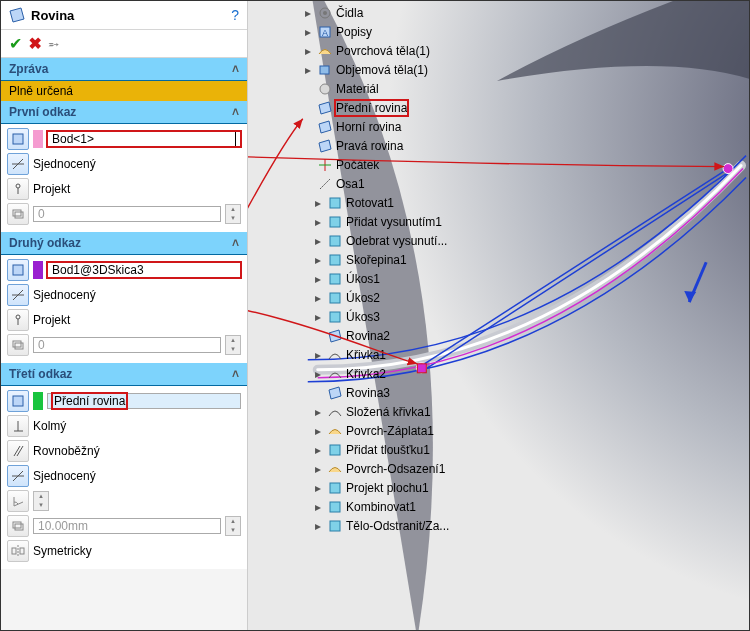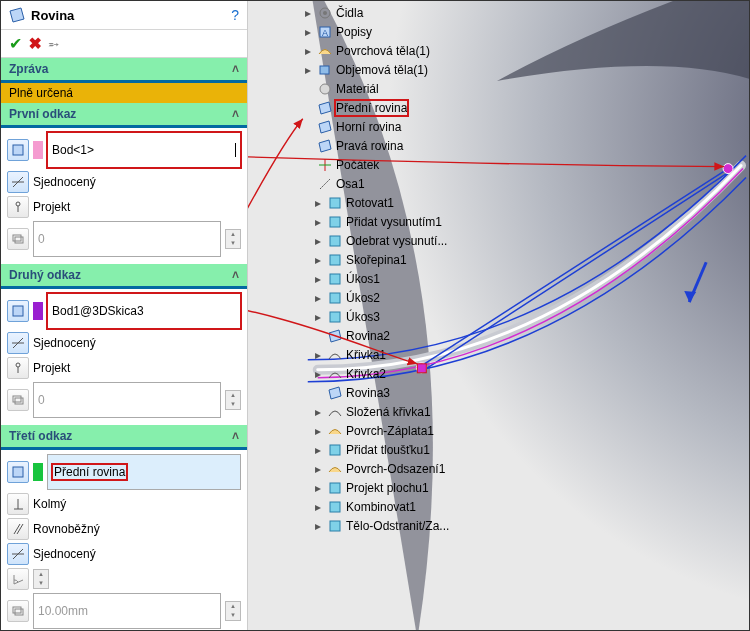--- a/index.html
+++ b/index.html
@@ -6,29 +6,29 @@
   body { font-family: "Segoe UI", Arial, sans-serif; font-size: 12px; background: #fff; width: 750px; height: 631px; overflow: hidden; position: relative; border: 1px solid #333; }
   .panel { position: absolute; left: 0; top: 0; width: 247px; height: 631px; background: #f4f4f4; border-right: 1px solid #ccc; overflow-y: auto; }
   .panel-header { display: flex; align-items: center; padding: 6px 8px; background: #fff; border-bottom: 1px solid #d6d6d6; }
   .plane-ico { width: 16px; height: 16px; margin-right: 6px; }
   .panel-title { font-weight: 600; font-size: 13px; flex: 1; }
   .help { color: #1a6fcf; font-size: 14px; cursor: pointer; }
   .confirm-row { display: flex; align-items: center; gap: 6px; padding: 4px 8px; background: #fff; border-bottom: 1px solid #d6d6d6; }
   .ck { color: #1a9b1a; font-size: 16px; }
   .xk { color: #d01619; font-size: 16px; font-weight: bold; }
   .pin { color: #888; font-size: 14px; }
-  .sect-head { display: flex; justify-content: space-between; align-items: center; padding: 4px 8px; background: #86efac; border-bottom: 3px solid #0369a1; color: #2a4e7a; font-weight: 600; }
+  .sect-head { display: flex; justify-content: space-between; align-items: center; padding: 4px 8px; background: #7dd3fc; border-bottom: 1px solid #0369a1; color: #2a4e7a; font-weight: 600; }
   .chev { color: #555; }
   .status-green { background: #eab308; padding: 3px 8px; }
   .sect-body { background: #fff; padding: 4px 6px; }
   .frow { display: flex; align-items: center; gap: 4px; margin-bottom: 3px; }
   .ico { width: 22px; height: 22px; display: flex; align-items: center; justify-content: center; border: 1px solid #c9c9c9; background: linear-gradient(#fdfdfd,#e9e9e9); border-radius: 2px; flex-shrink: 0; cursor: pointer; }
   .ico.sel { background: linear-gradient(#eaf3ff,#cfe4fb); border-color: #6fa2d9; }
   .swatch { width: 10px; height: 18px; flex-shrink: 0; }
-  .fld { flex: 1; height: 36px; border: 1px solid #aaa; background: #fff; padding: 1px 4px; font-size: 12px; display: flex; align-items: center; }
+  .fld { flex: 1; height: 16px; border: 1px solid #aaa; background: #fff; padding: 1px 4px; font-size: 12px; display: flex; align-items: center; }
   .red-box { outline: 2px solid #d01619; outline-offset: -1px; }
   .spinbtn { width: 16px; height: 20px; display:flex; flex-direction:column; border:1px solid #bbb; background:#eee; }
   .spinbtn div { flex:1; font-size:7px; text-align:center; color:#777; }
   .disabled { color:#9a9a9a; }
   .ref3-fld { background:#dceefc; }
 
   .canvas { position: absolute; left: 247px; top: 0; right: 0; bottom: 0; background: radial-gradient(circle at 640px 120px, #56596a 0, #6d7083 120px, #b5b9c2 350px, #e9e9e9 500px); overflow: hidden; }
   .tree { position: absolute; left: 50px; top: 2px; width: 230px; }
   .tnode { display: flex; align-items: center; gap: 3px; height: 19px; padding-left: 4px; white-space: nowrap; }
   .tnode .lg { width: 12px; text-align: center; color: #555; cursor: pointer; }

